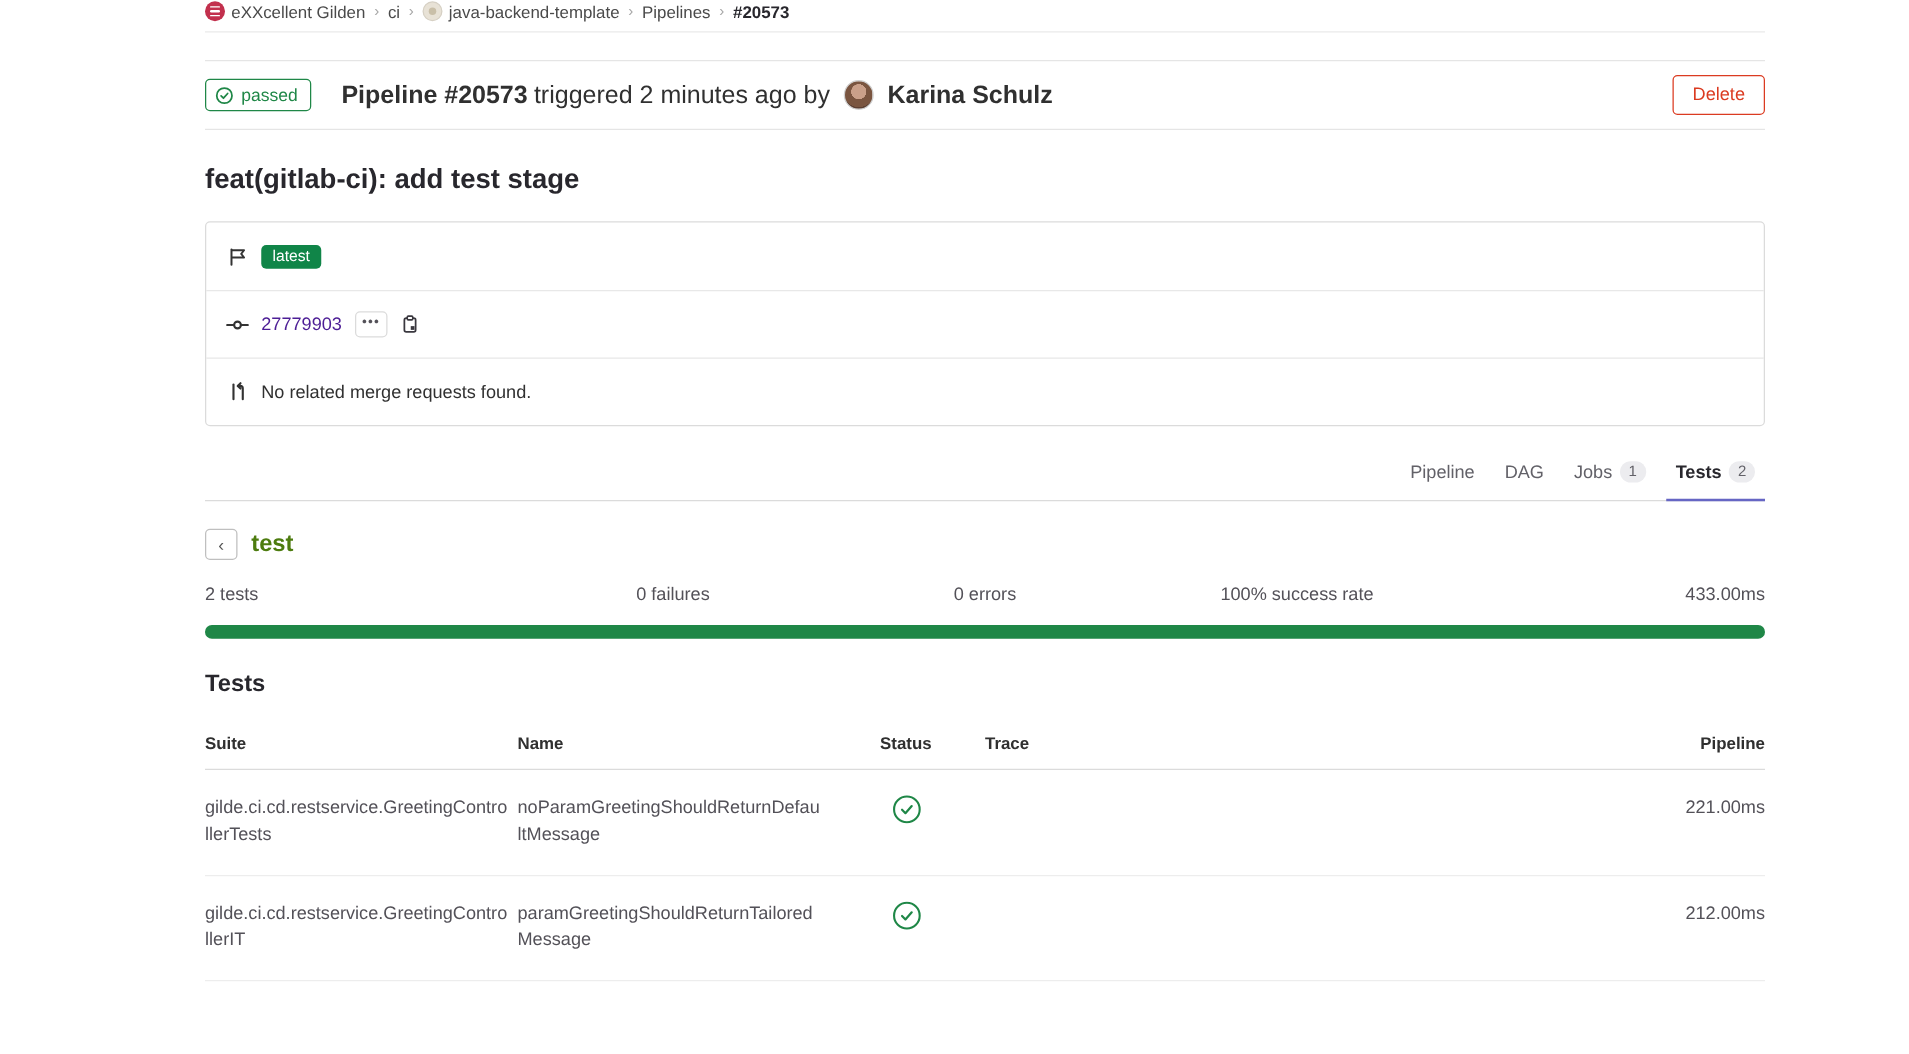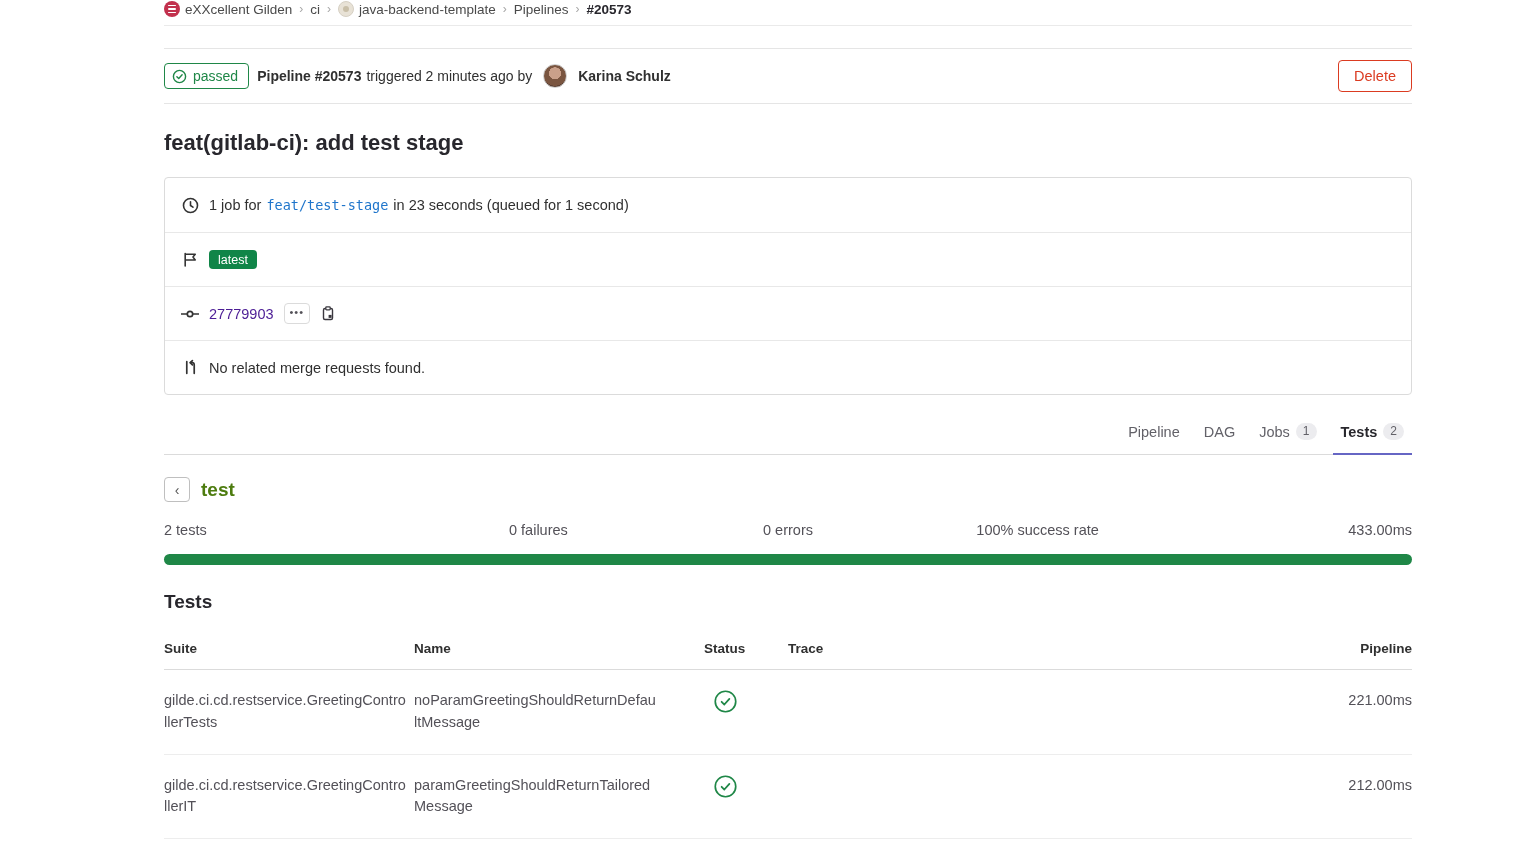--- a/index.html
+++ b/index.html
@@ -20,21 +20,21 @@
   .proj-avatar { width: 16px; height: 16px; border-radius: 50%; background: #e8e2d6;
     border: 1px solid #d6d0c4; display: inline-block; position: relative; }
   .proj-avatar::after { content: ""; position: absolute; left: 4px; top: 4px; width: 6px; height: 6px;
     border-radius: 50%; background: #c9bfa8; }
 
   
   .status-bar { display: flex; align-items: center; margin-top: 22px;
     border-top: 1px solid #e5e5e5; border-bottom: 1px solid #e5e5e5; padding: 11px 0; }
   .badge-passed { display: inline-flex; align-items: center; gap: 6px; border: 1px solid #1f8747;
     color: #1f8747; border-radius: 4px; padding: 4px 10px 4px 7px; font-size: 14px; cursor: pointer; background: #fff; }
-  .status-text { margin-left: 8px; font-size: 14px; color: #303030; display: flex; align-items: center; gap: 5px; }
+  .status-text { margin-left: 24px; font-size: 20px; color: #303030; display: flex; align-items: center; gap: 5px; }
   .status-text b { font-weight: bold; }
   .avatar-user { width: 24px; height: 24px; border-radius: 50%; margin: 0 6px 0 6px;
     background: radial-gradient(circle at 50% 38%, #caa08a 0 34%, #7a5540 35% 70%, #5d4033 71%);
     border: 1px solid #d0d0d0; }
   .user-name { font-weight: bold; }
   .delete-btn { margin-left: auto; border: 1px solid #db3b21; color: #db3b21; background: #fff;
     border-radius: 4px; padding: 7px 15px; font-size: 14.5px; font-family: inherit; cursor: pointer; }
 
   
   .commit-title { margin-top: 26px; font-size: 22px; font-weight: bold; color: #28272d; }
@@ -128,31 +128,20 @@
     </span>
     <button class="delete-btn">Delete</button>
   </div>
 
   <h1 class="commit-title">feat(gitlab-ci): add test stage</h1>
 
   <div class="info-box">
     <div class="info-row">
       <span class="info-icon">
         <svg width="17" height="17" viewBox="0 0 16 16" fill="none">
-          <circle cx="8" cy="8" r="6.6" stroke="#333" stroke-width="1.5"></circle>
-          <path d="M8 4.5V8l2.3 1.6" stroke="#333" stroke-width="1.5" stroke-linecap="round"></path>
-        </svg>
-      </span>
-      <span>1 job for</span>
-      <a class="branch-link">feat/test-stage</a>
-      <span>in 23 seconds (queued for 1 second)</span>
-    </div>
-    <div class="info-row">
-      <span class="info-icon">
-        <svg width="17" height="17" viewBox="0 0 16 16" fill="none">
           <path d="M3 14V2.5" stroke="#333" stroke-width="1.5" stroke-linecap="round"></path>
           <path d="M3 3h9.5l-2.2 2.7L12.5 8.5H3" stroke="#333" stroke-width="1.4" fill="none" stroke-linejoin="round"></path>
         </svg>
       </span>
       <span class="badge-latest">latest</span>
     </div>
     <div class="info-row">
       <span class="info-icon">
         <svg width="18" height="18" viewBox="0 0 16 16" fill="none">
           <circle cx="8" cy="8" r="2.4" stroke="#333" stroke-width="1.5"></circle>

